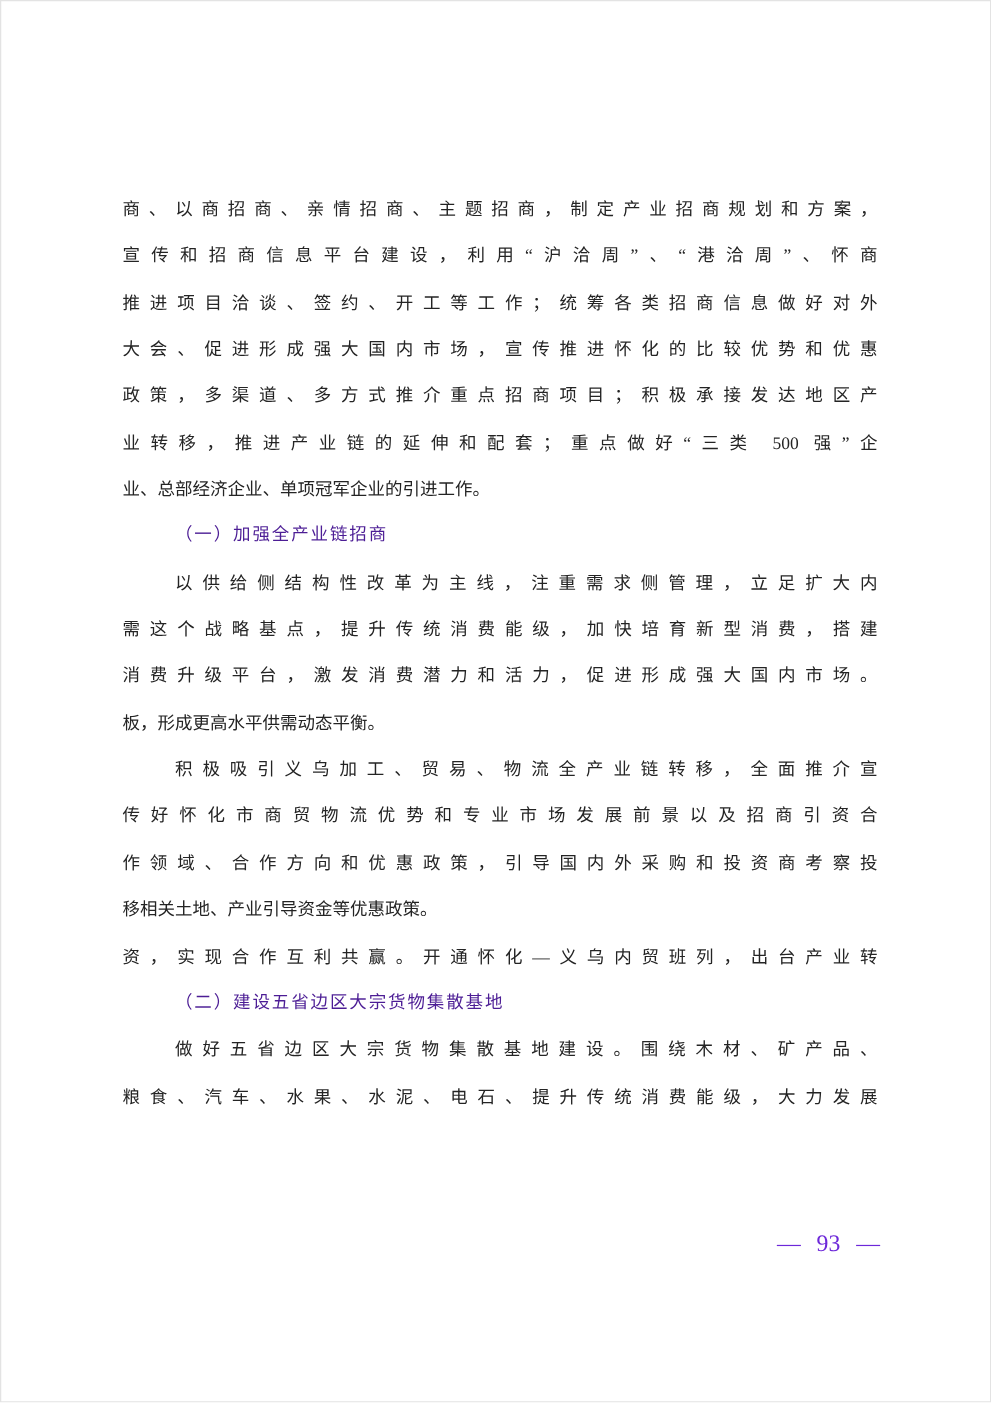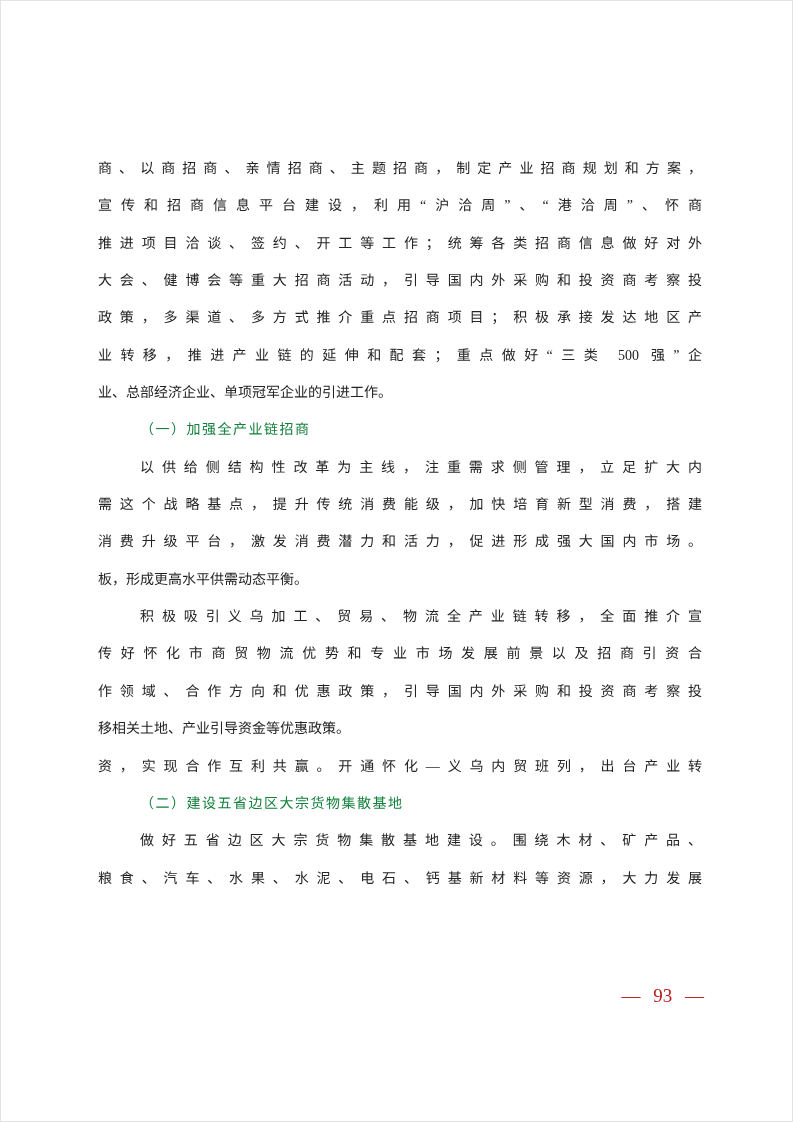--- a/index.html
+++ b/index.html
@@ -39,56 +39,56 @@
   .line.indent {
     text-indent: 42px;
   }
   .line.heading1 {
     font-family: "Liberation Sans", "DejaVu Sans", sans-serif;
     font-weight: 700;
     letter-spacing: 1px;
     color: #1c1c1c;
   }
   .line.heading2 {
-    font-family: Liberation Sans, sans-serif;
+    font-family: Liberation Mono, monospace;
     letter-spacing: 1.5px;
-    color: #15803d;
+    color: #4c1d95;
   }
   .page-footer {
     position: absolute;
     top: 984px;
     right: 88px;
     font-family: "Liberation Serif", "DejaVu Serif", serif;
     font-size: 19px;
-    color: #b91c1c;
+    color: #6d28d9;
     word-spacing: 8px;
   }
 </style>
 </head>
 <body>
 
 <div class="page">
   <main class="text-block">
       <div class="line body-line justify">商、以商招商、亲情招商、主题招商，制定产业招商规划和方案，</div>
       <div class="line body-line justify">宣传和招商信息平台建设，利用“沪洽周”、“港洽周”、怀商</div>
       <div class="line body-line justify">推进项目洽谈、签约、开工等工作；统筹各类招商信息做好对外</div>
-      <div class="line body-line justify">大会、健博会等重大招商活动，引导国内外采购和投资商考察投</div>
+      <div class="line body-line justify">大会、促进形成强大国内市场，宣传推进怀化的比较优势和优惠</div>
       <div class="line body-line justify">政策，多渠道、多方式推介重点招商项目；积极承接发达地区产</div>
       <div class="line body-line justify">业转移，推进产业链的延伸和配套；重点做好“三类 500 强”企</div>
       <div class="line body-line">业、总部经济企业、单项冠军企业的引进工作。</div>
       <div class="line indent heading2">（一）加强全产业链招商</div>
       <div class="line body-line indent justify">以供给侧结构性改革为主线，注重需求侧管理，立足扩大内</div>
       <div class="line body-line justify">需这个战略基点，提升传统消费能级，加快培育新型消费，搭建</div>
       <div class="line body-line justify">消费升级平台，激发消费潜力和活力，促进形成强大国内市场。</div>
       <div class="line body-line">板，形成更高水平供需动态平衡。</div>
       <div class="line body-line indent justify">积极吸引义乌加工、贸易、物流全产业链转移，全面推介宣</div>
       <div class="line body-line justify">传好怀化市商贸物流优势和专业市场发展前景以及招商引资合</div>
       <div class="line body-line justify">作领域、合作方向和优惠政策，引导国内外采购和投资商考察投</div>
       <div class="line body-line">移相关土地、产业引导资金等优惠政策。</div>
       <div class="line body-line justify">资，实现合作互利共赢。开通怀化—义乌内贸班列，出台产业转</div>
       <div class="line indent heading2">（二）建设五省边区大宗货物集散基地</div>
       <div class="line body-line indent justify">做好五省边区大宗货物集散基地建设。围绕木材、矿产品、</div>
-      <div class="line body-line justify">粮食、汽车、水果、水泥、电石、钙基新材料等资源，大力发展</div>
+      <div class="line body-line justify">粮食、汽车、水果、水泥、电石、提升传统消费能级，大力发展</div>
     </main>
   <footer class="page-footer">
     <span>— 93 —</span>
   </footer>
 </div>
 
 </body></html>

